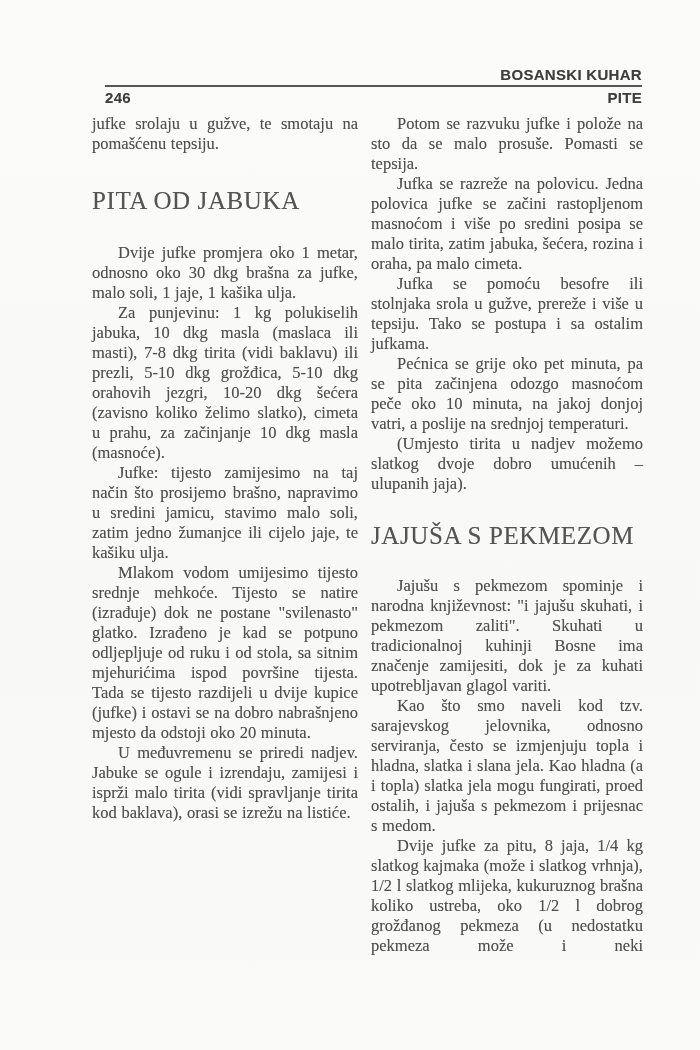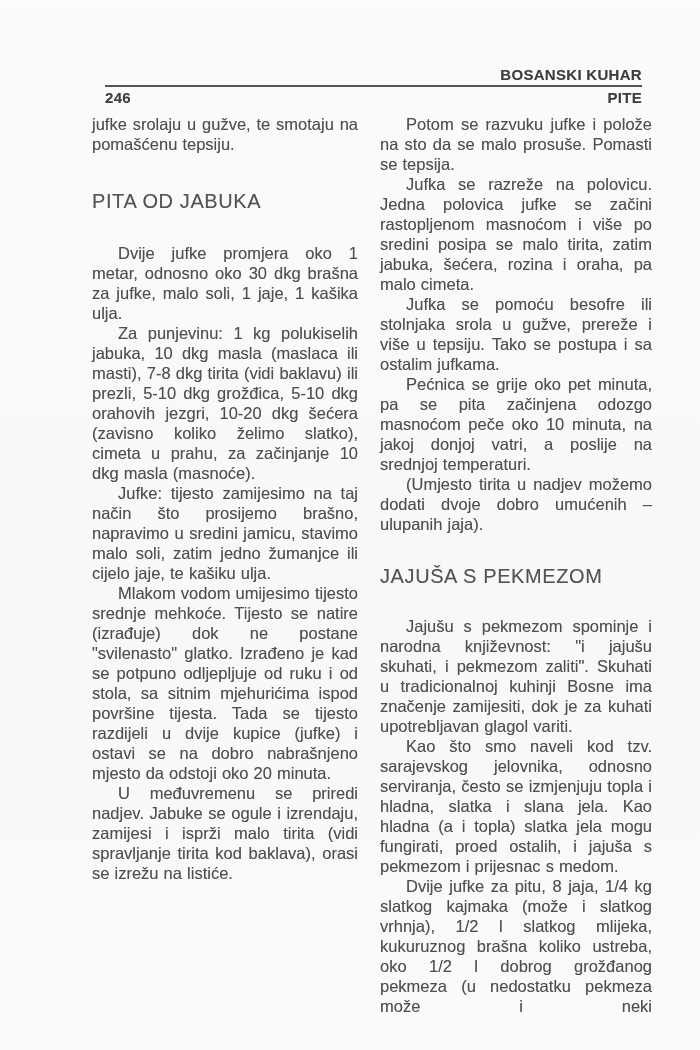--- a/index.html
+++ b/index.html
@@ -39,39 +39,40 @@
     font-size: 15px;
     color: #3e3e3e;
     margin-top: 2px;
     letter-spacing: 0.3px;
   }
   .columns {
     position: absolute;
     left: 92px; top: 114px;
     width: 551px;
     display: flex;
-    gap: 22px;
+    gap: 13px;
     color: #4f4f4f;
+    font-family: Liberation Serif, serif;
   }
   .col {
     font-size: 16.5px;
     line-height: 20px;
     text-align: justify;
   }
   .col-left  { width: 266px; flex: 0 0 266px; }
   .col-right { width: 272px; flex: 0 0 272px; }
   .para {
     margin: 0;
     text-indent: 26px;
     word-spacing: 0.5px;
   }
   .para.no-indent { text-indent: 0; }
   .para.cut { text-align-last: justify; }
   .heading {
-    font-size: 20px;
+    font-size: 25px;
     font-weight: 400;
     color: #545454;
     letter-spacing: 0.6px;
     margin: 35px 0 30px 0;
     text-indent: 0;
     text-align: left;
     line-height: 24px;
   }
   .col-right .heading { margin: 30px 0 28px 0; }
 </style>
@@ -99,21 +100,21 @@
       <p class="para">Jufke: tijesto zamijesimo na taj način što prosijemo brašno, napravimo u sredini jamicu, stavimo malo soli, zatim jedno žumanjce ili cijelo jaje, te kašiku ulja.</p>
       <p class="para">Mlakom vodom umijesimo tijesto srednje mehkoće. Tijesto se natire (izrađuje) dok ne postane "svilenasto" glatko. Izrađeno je kad se potpuno odljepljuje od ruku i od stola, sa sitnim mjehurićima ispod površine tijesta. Tada se tijesto razdijeli u dvije kupice (jufke) i ostavi se na dobro nabrašnjeno mjesto da odstoji oko 20 minuta.</p>
       <p class="para">U međuvremenu se priredi nadjev. Jabuke se ogule i izrendaju, zamijesi i isprži malo tirita (vidi spravljanje tirita kod baklava), orasi se izrežu na listiće.</p>
     </div>
 
     <div class="col col-right">
       <p class="para">Potom se razvuku jufke i polože na sto da se malo prosuše. Pomasti se tepsija.</p>
       <p class="para">Jufka se razreže na polovicu. Jedna polovica jufke se začini rastopljenom masnoćom i više po sredini posipa se malo tirita, zatim jabuka, šećera, rozina i oraha, pa malo cimeta.</p>
       <p class="para">Jufka se pomoću besofre ili stolnjaka srola u gužve, prereže i više u tepsiju. Tako se postupa i sa ostalim jufkama.</p>
       <p class="para">Pećnica se grije oko pet minuta, pa se pita začinjena odozgo masnoćom peče oko 10 minuta, na jakoj donjoj vatri, a poslije na srednjoj temperaturi.</p>
-      <p class="para">(Umjesto tirita u nadjev možemo dodati dvoje dobro umućenih – ulupanih jaja).</p>
+      <p class="para">(Umjesto tirita u nadjev možemo slatkog dvoje dobro umućenih – ulupanih jaja).</p>
       <h2 class="heading">JAJUŠA S PEKMEZOM</h2>
       <p class="para">Jajušu s pekmezom spominje i narodna književnost: "i jajušu skuhati, i pekmezom zaliti". Skuhati u tradicionalnoj kuhinji Bosne ima značenje zamijesiti, dok je za kuhati upotrebljavan glagol variti.</p>
       <p class="para">Kao što smo naveli kod tzv. sarajevskog jelovnika, odnosno serviranja, često se izmjenjuju topla i hladna, slatka i slana jela. Kao hladna (a i topla) slatka jela mogu fungirati, proed ostalih, i jajuša s pekmezom i prijesnac s medom.</p>
       <p class="para cut">Dvije jufke za pitu, 8 jaja, 1/4 kg slatkog kajmaka (može i slatkog vrhnja), 1/2 l slatkog mlijeka, kukuruznog brašna koliko ustreba, oko 1/2 l dobrog grožđanog pekmeza (u nedostatku pekmeza može i neki</p>
     </div>
 
   </main>
 </div>
 
 </body></html>

